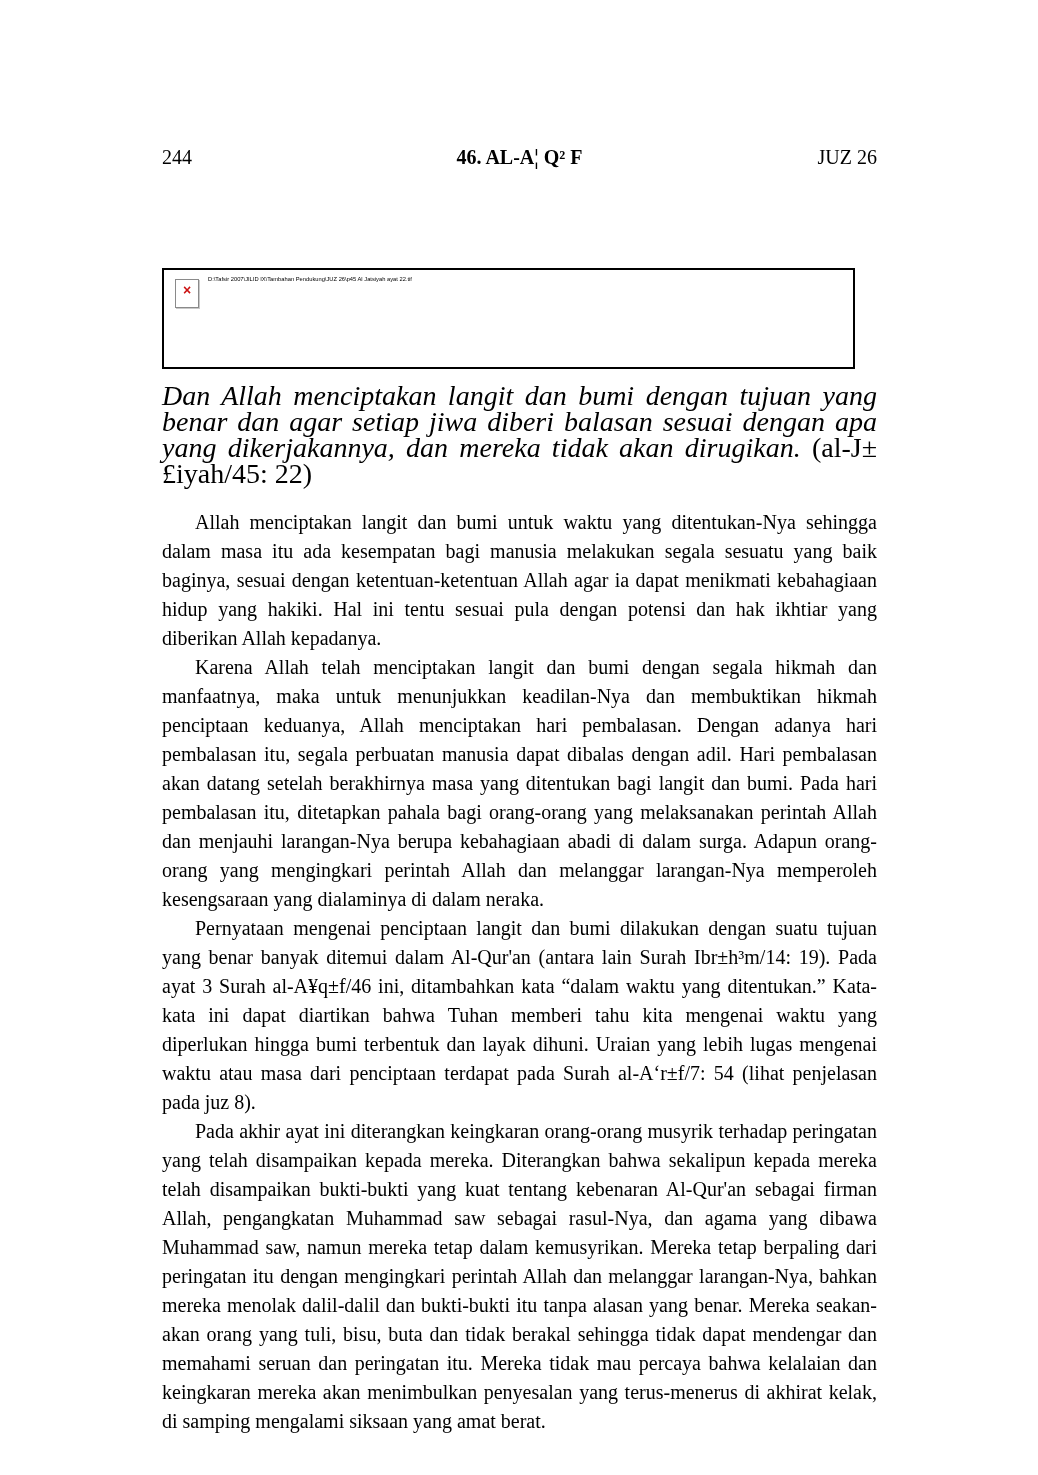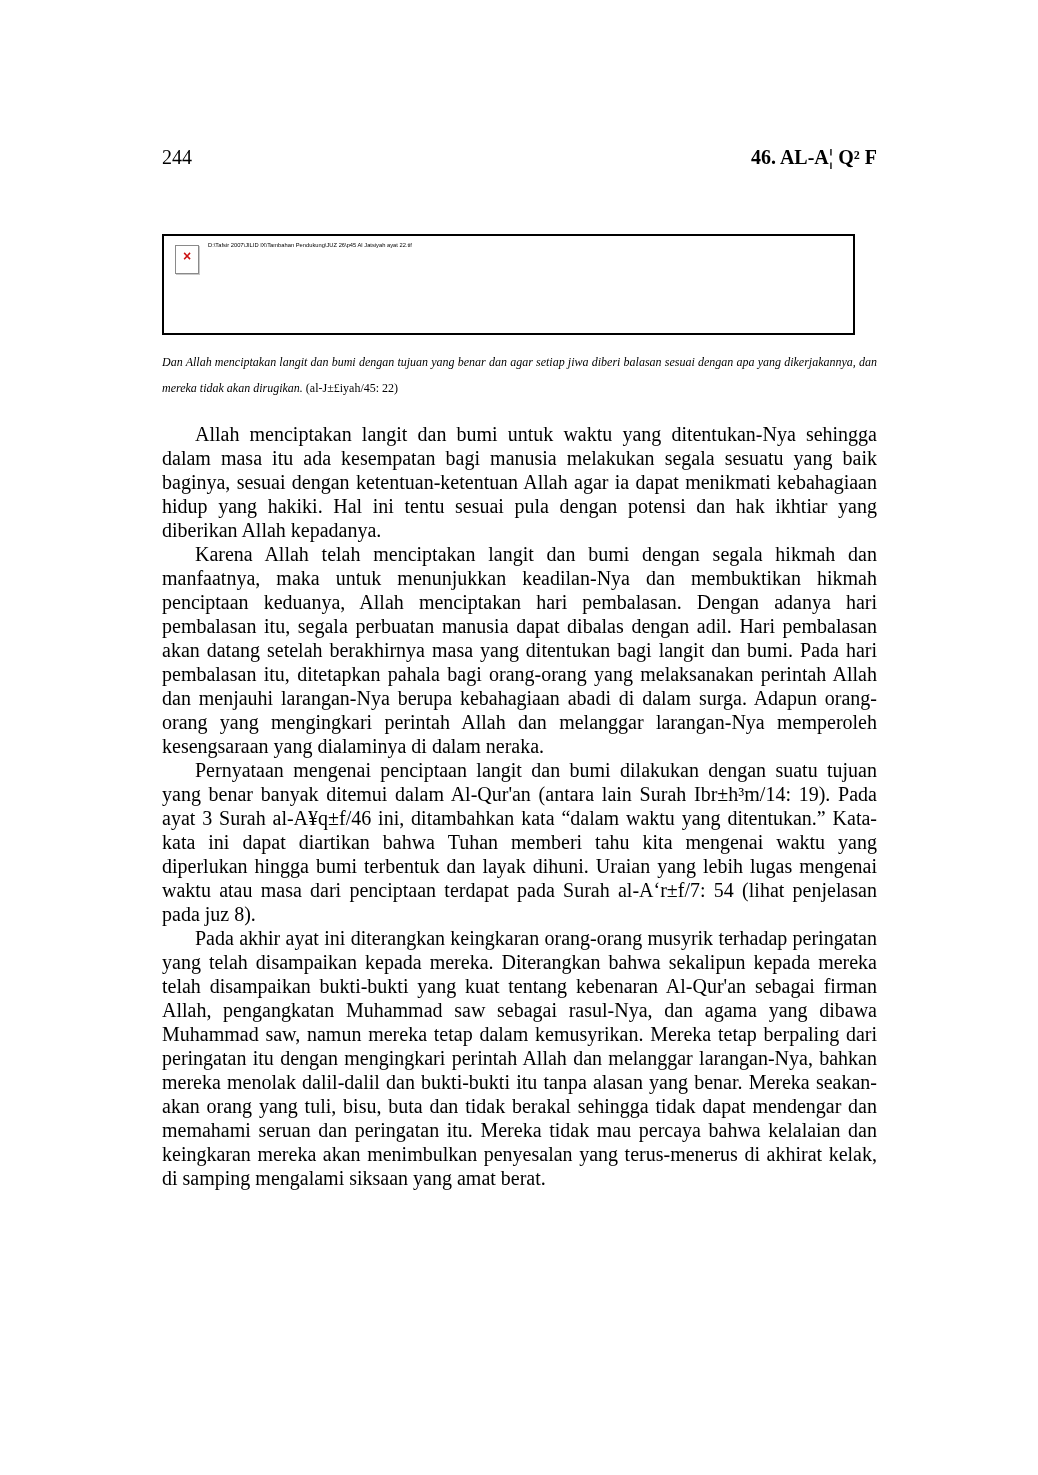--- a/index.html
+++ b/index.html
@@ -12,21 +12,21 @@
     font-family: "Liberation Serif", serif;
     box-sizing: border-box;
     padding: 146px 161px 0 162px;
     overflow: hidden;
   }
   .header {
     display: flex;
     align-items: center;
     font-size: 20px;
     line-height: 22px;
-    margin-bottom: 66px;
+    margin-bottom: 100px;
   }
   .header .h-left  { flex: 1; text-align: left; }
   .header .h-mid   { flex: none; text-align: center; white-space: nowrap; font-weight: bold; }
   .header .h-right { flex: 1; text-align: right; }
 
   .figure-box {
     position: relative;
     width: 689px;
     height: 97px;
     border: 2px solid #000000;
@@ -62,43 +62,44 @@
     font-size: 8px;
     line-height: 9px;
     white-space: nowrap;
     transform: scale(0.72);
     transform-origin: left top;
     color: #000000;
   }
 
   .verse {
     margin: 0 0 21px 0;
-    font-size: 12px;
+    font-size: 28px;
     line-height: 26px;
     text-align: justify;
   }
   .verse .v-italic { font-style: italic; }
   .verse .v-ref    { font-style: normal; }
 
   p.body-para {
     margin: 0;
     font-size: 20px;
-    line-height: 24px;
+    line-height: 29px;
     text-align: justify;
     text-indent: 33px;
   }
 </style>
 </head>
 <body>
 
 <div class="page">
 
   <div class="header">
     <span class="h-left">244</span>
     <span class="h-mid">46. AL-A¦ Q² F</span>
+    <span class="h-right">JUZ 26</span>
   </div>
 
   <div class="figure-box">
     <div class="broken-icon">
       <span class="x-glyph">×</span>
     </div>
     <div class="figure-path">D:\Tafsir 2007\JILID IX\Tambahan Pendukung\JUZ 26\p45 Al Jatsiyah ayat 22.tif</div>
   </div>
 
   <p class="verse"><em class="v-italic">Dan Allah menciptakan langit dan bumi dengan tujuan yang benar dan agar setiap jiwa diberi balasan sesuai dengan apa yang dikerjakannya, dan mereka tidak akan dirugikan.</em> <span class="v-ref">(al-J±£iyah/45: 22)</span></p>

